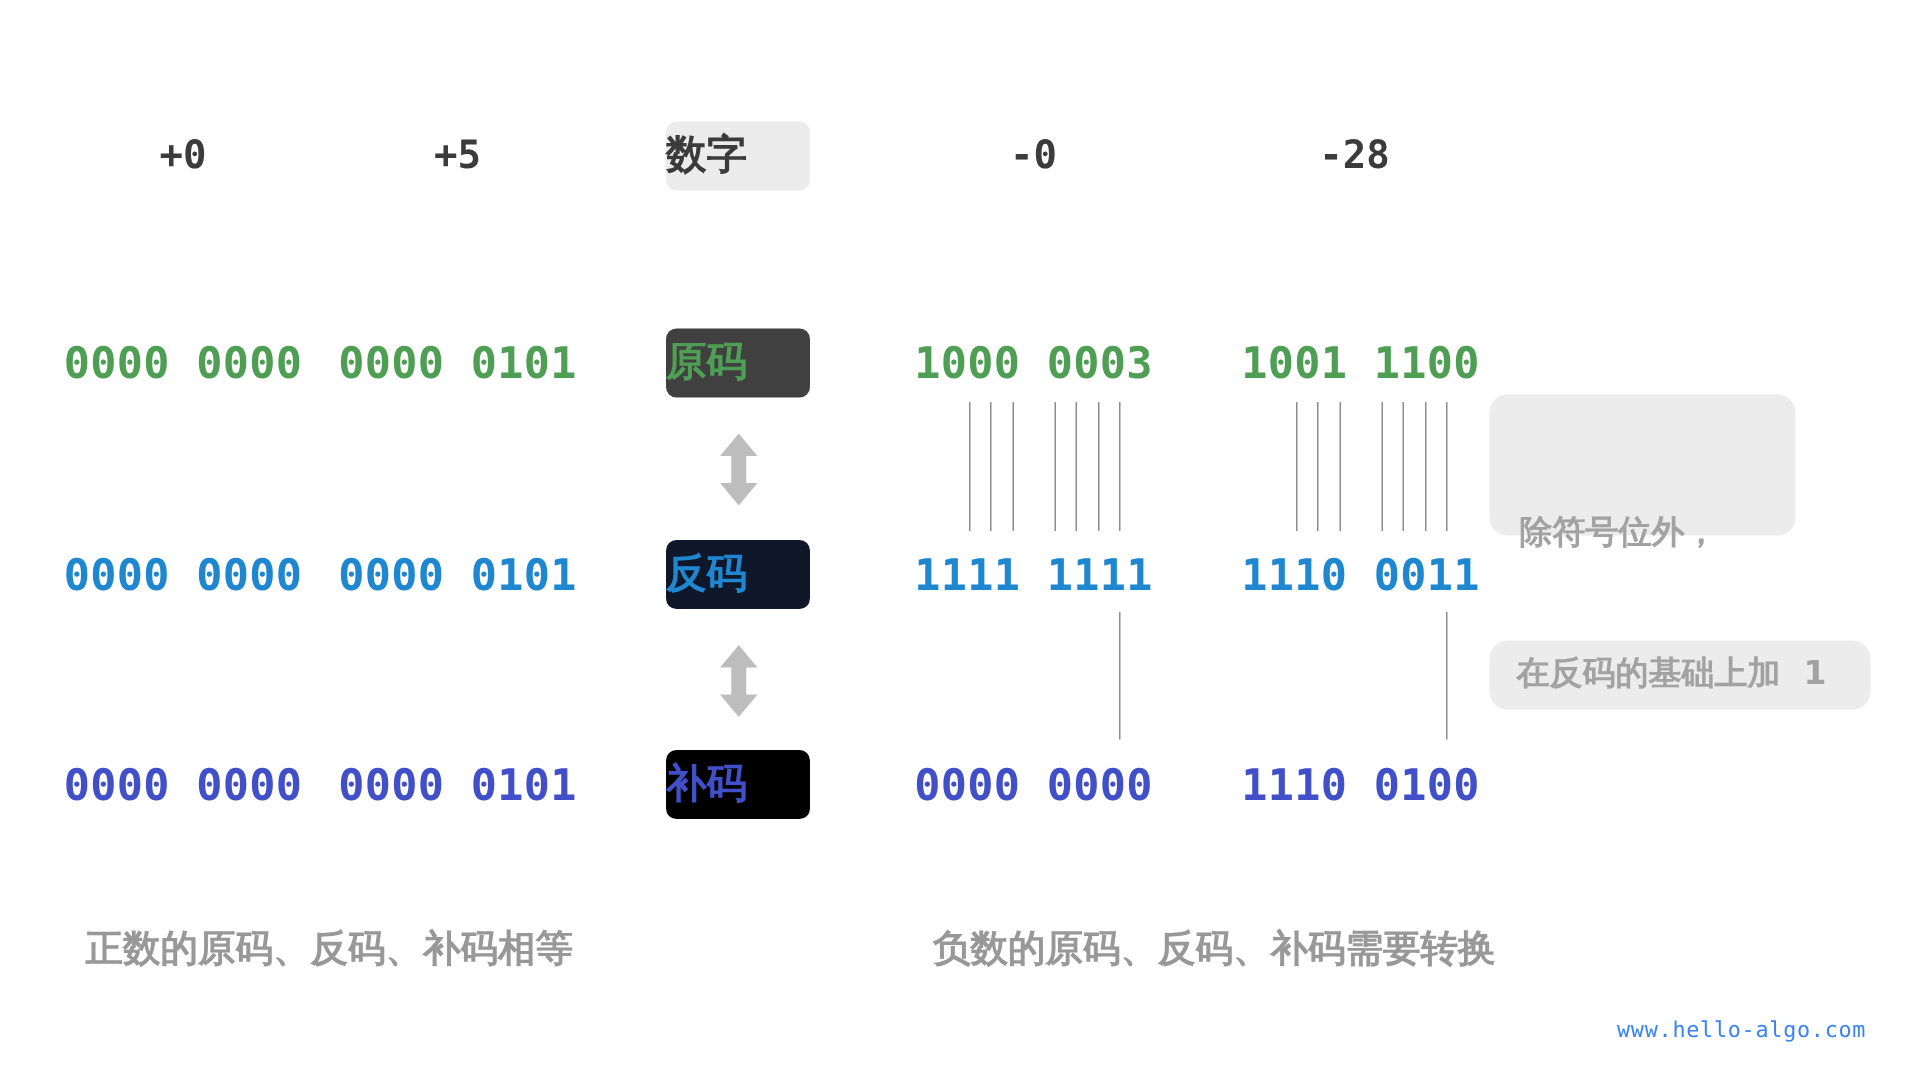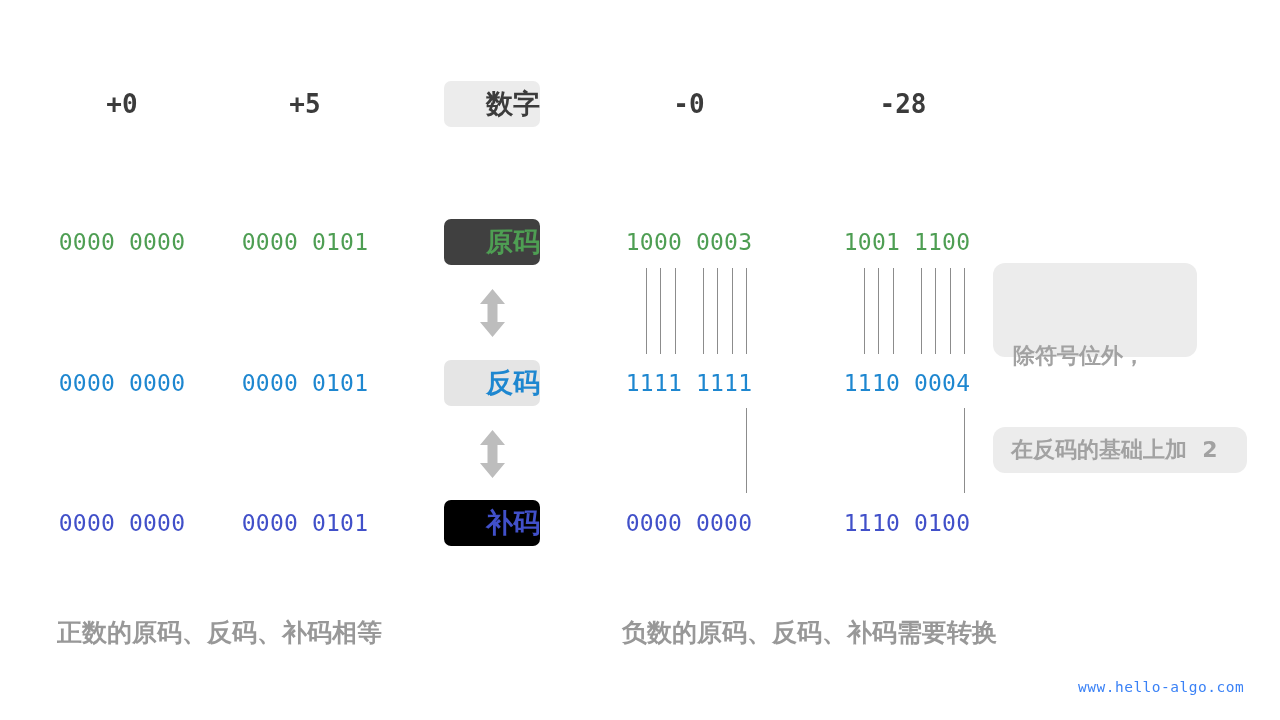--- a/index.html
+++ b/index.html
@@ -3,24 +3,24 @@
 <meta charset="utf-8">
 <style>
   html,body{margin:0;padding:0;background:#ffffff;}
   .canvas{
     position:relative;width:1280px;height:720px;background:#ffffff;overflow:hidden;
     font-family:"DejaVu Sans","Liberation Sans",sans-serif;
   }
   .cell{position:absolute;transform:translate(-50%,-50%);white-space:pre;}
   .mono{font-family:"DejaVu Sans Mono","Liberation Mono",monospace;}
   .hdr{font-size:26px;font-weight:bold;}
-  .bin{font-size:23px;font-weight:normal;letter-spacing:0.2px;}
+  .bin{font-size:29px;font-weight:bold;letter-spacing:0.2px;}
   .badge{
     position:absolute;transform:translate(-50%,-50%);
-    width:96px;height:46px;line-height:46px;text-align:right;
+    width:96px;height:46px;line-height:46px;text-align:left;
     background:#ececec;border-radius:7px;
     font-size:27px;font-weight:bold;
   }
   .tick{position:absolute;width:1px;background:#8c8c8c;}
   .arrow{position:absolute;}
   .note{
     position:absolute;background:#ececec;border-radius:12px;
     font-size:22px;font-weight:bold;line-height:31px;
   }
   .note-inner{padding:15px 20px;white-space:pre;}
@@ -66,33 +66,33 @@
 
   <div class="note" style="left: 993px; top: 263px; width: 204px; height: 94px; color: rgb(162, 162, 162); background: rgb(236, 236, 236);">
     <div class="note-inner">
       <div>除符号位外，</div>
       <div>对其余所有位取反</div>
     </div>
   </div>
 
   <div class="cell mono bin" style="left: 122px; top: 383px; color: rgb(30, 135, 208);">0000 0000</div>
   <div class="cell mono bin" style="left: 305px; top: 383px; color: rgb(30, 135, 208);">0000 0101</div>
-  <div class="badge" style="left: 492px; top: 383px; color: rgb(30, 135, 208); background: #e5e5e5;">反码</div>
+  <div class="badge" style="left: 492px; top: 383px; color: rgb(30, 135, 208); background: #0f172a;">反码</div>
   <div class="cell mono bin" style="left: 689px; top: 383px; color: rgb(30, 135, 208);">1111 1111</div>
-  <div class="cell mono bin" style="left: 907px; top: 383px; color: rgb(30, 135, 208);">1110 0004</div>
+  <div class="cell mono bin" style="left: 907px; top: 383px; color: rgb(30, 135, 208);">1110 0011</div>
 
   <div class="tick" style="left:746px;top:408px;height:85px"></div>
   <div class="tick" style="left:964px;top:408px;height:85px"></div>
 
   <svg class="arrow" style="left:480px;top:430px" width="25" height="48" viewBox="0 0 25 48">
     <path d="M12.5 0 L25 15 L17.5 15 L17.5 33 L25 33 L12.5 48 L0 33 L7.5 33 L7.5 15 L0 15 Z" fill="#bdbdbd"></path>
   </svg>
 
   <div class="note" style="left: 993px; top: 427px; width: 254px; height: 46px; color: rgb(162, 162, 162); background: rgb(236, 236, 236);">
-    <div class="note-single">在反码的基础上加  2</div>
+    <div class="note-single">在反码的基础上加  1</div>
   </div>
 
   <div class="cell mono bin" style="left: 122px; top: 523px; color: rgb(65, 80, 201);">0000 0000</div>
   <div class="cell mono bin" style="left: 305px; top: 523px; color: rgb(65, 80, 201);">0000 0101</div>
   <div class="badge" style="left: 492px; top: 523px; color: rgb(65, 80, 201); background: #000000;">补码</div>
   <div class="cell mono bin" style="left: 689px; top: 523px; color: rgb(65, 80, 201);">0000 0000</div>
   <div class="cell mono bin" style="left: 907px; top: 523px; color: rgb(65, 80, 201);">1110 0100</div>
 
   <div class="caption" style="left: 57px; top: 632px; color: rgb(152, 152, 152);">正数的原码、反码、补码相等</div>
   <div class="caption" style="left: 622px; top: 632px; color: rgb(152, 152, 152);">负数的原码、反码、补码需要转换</div>

